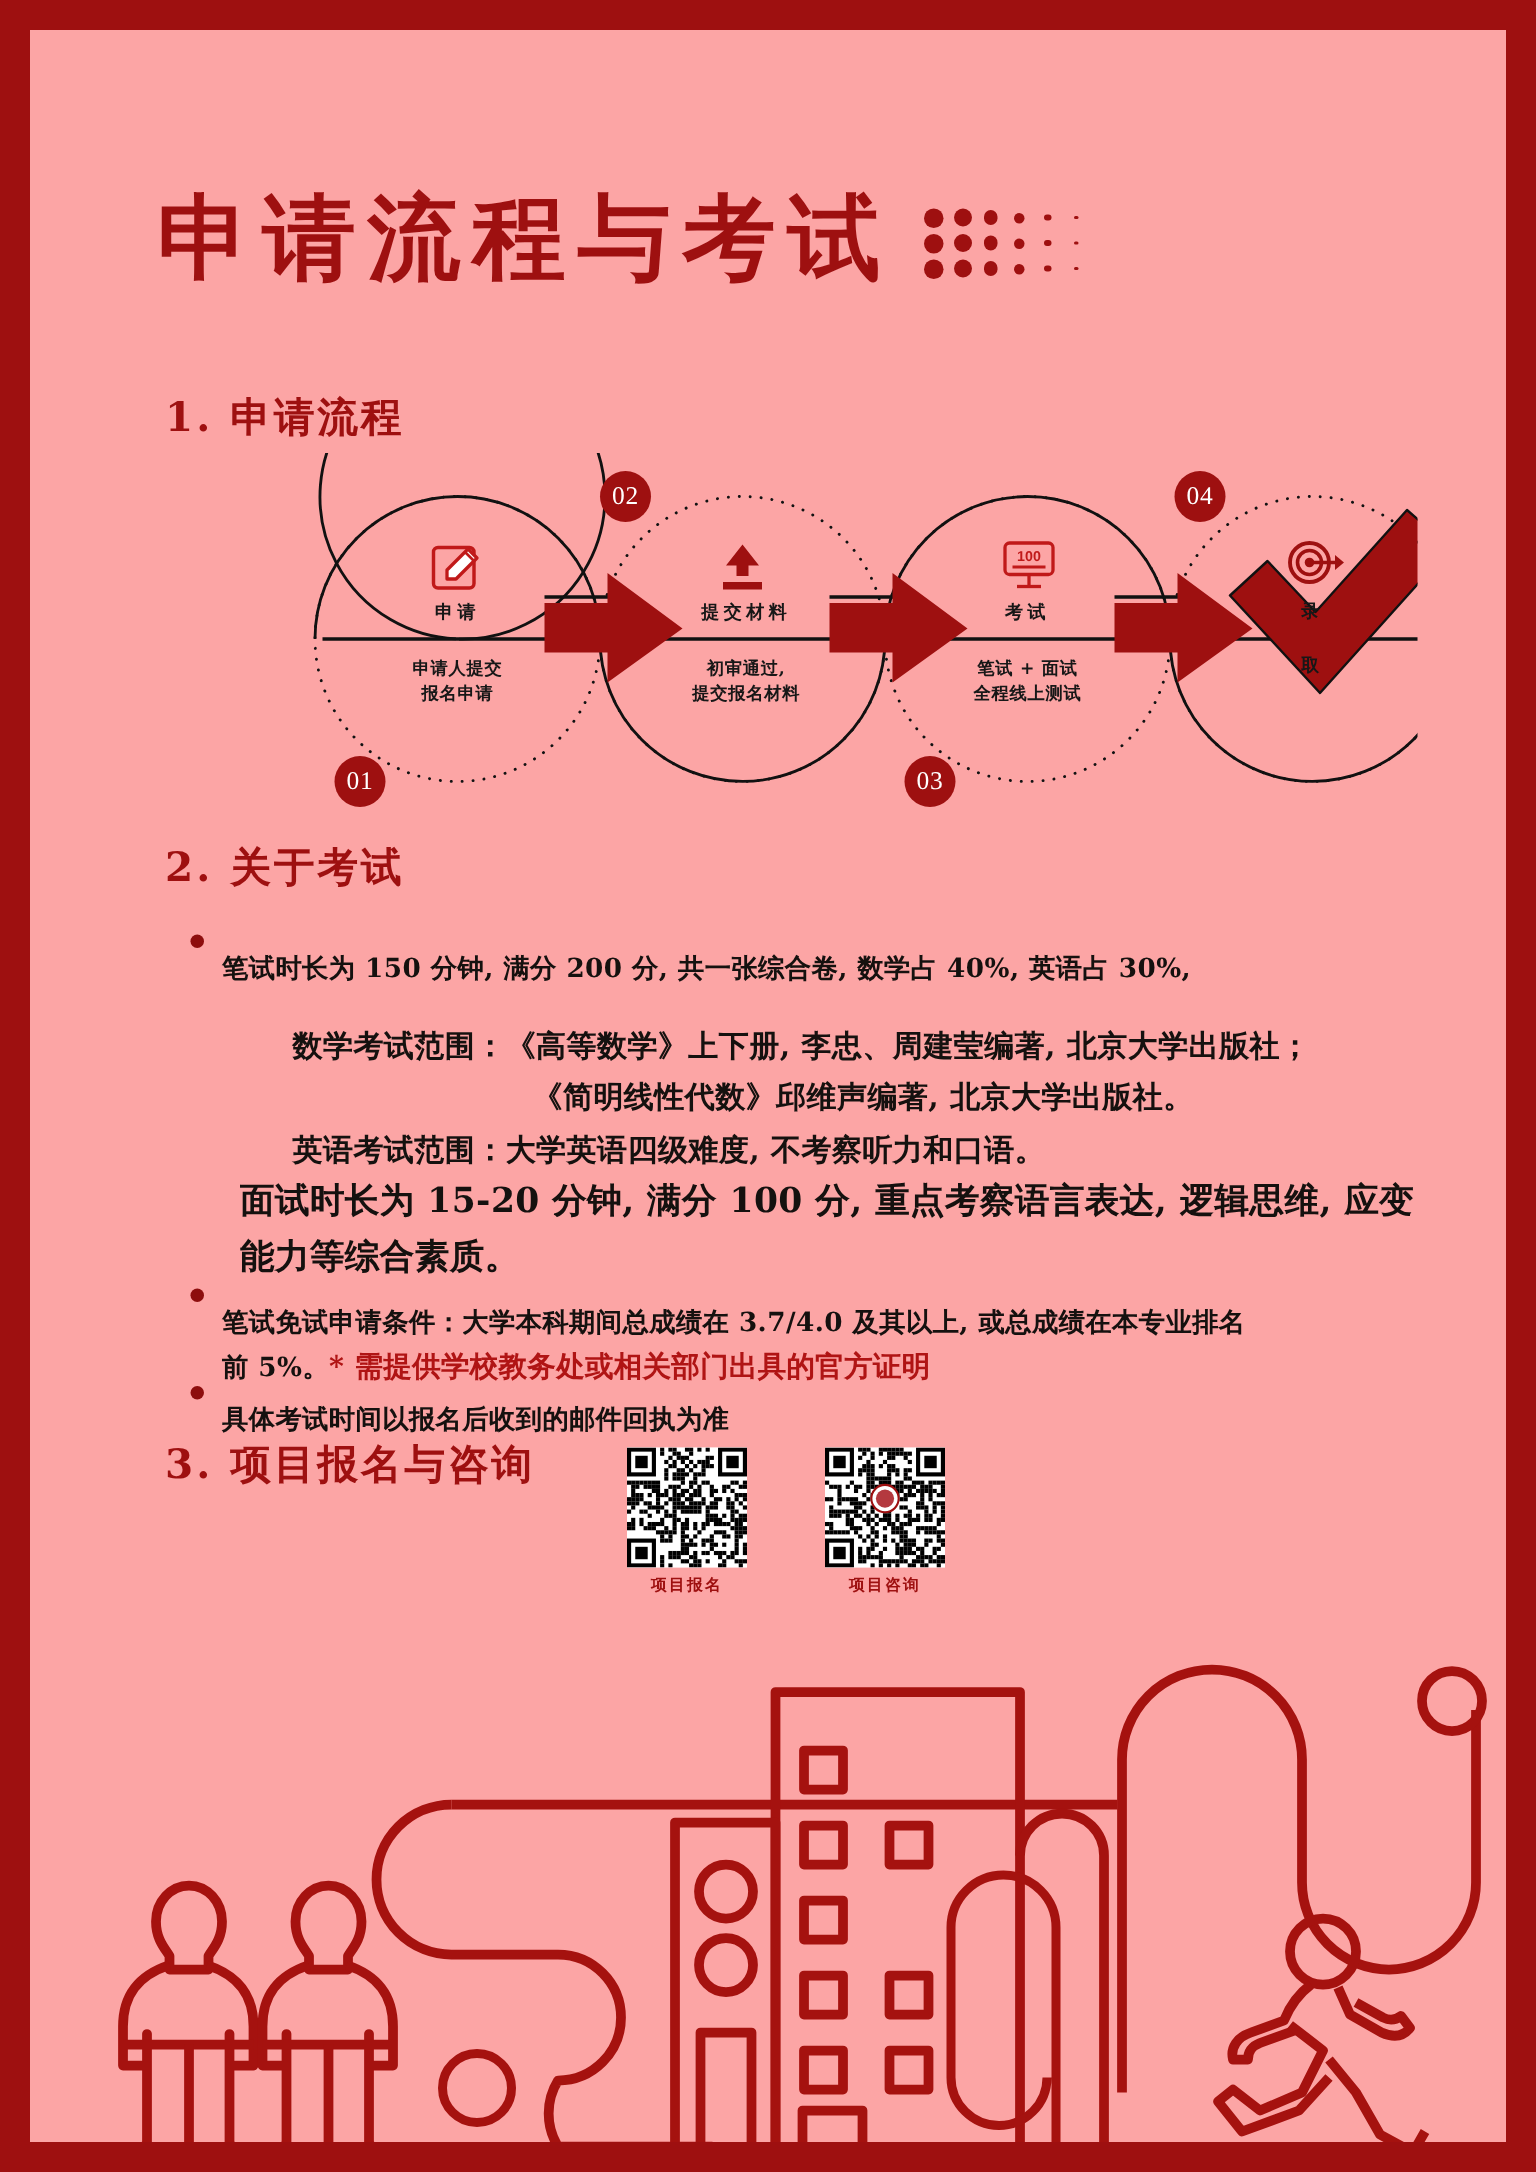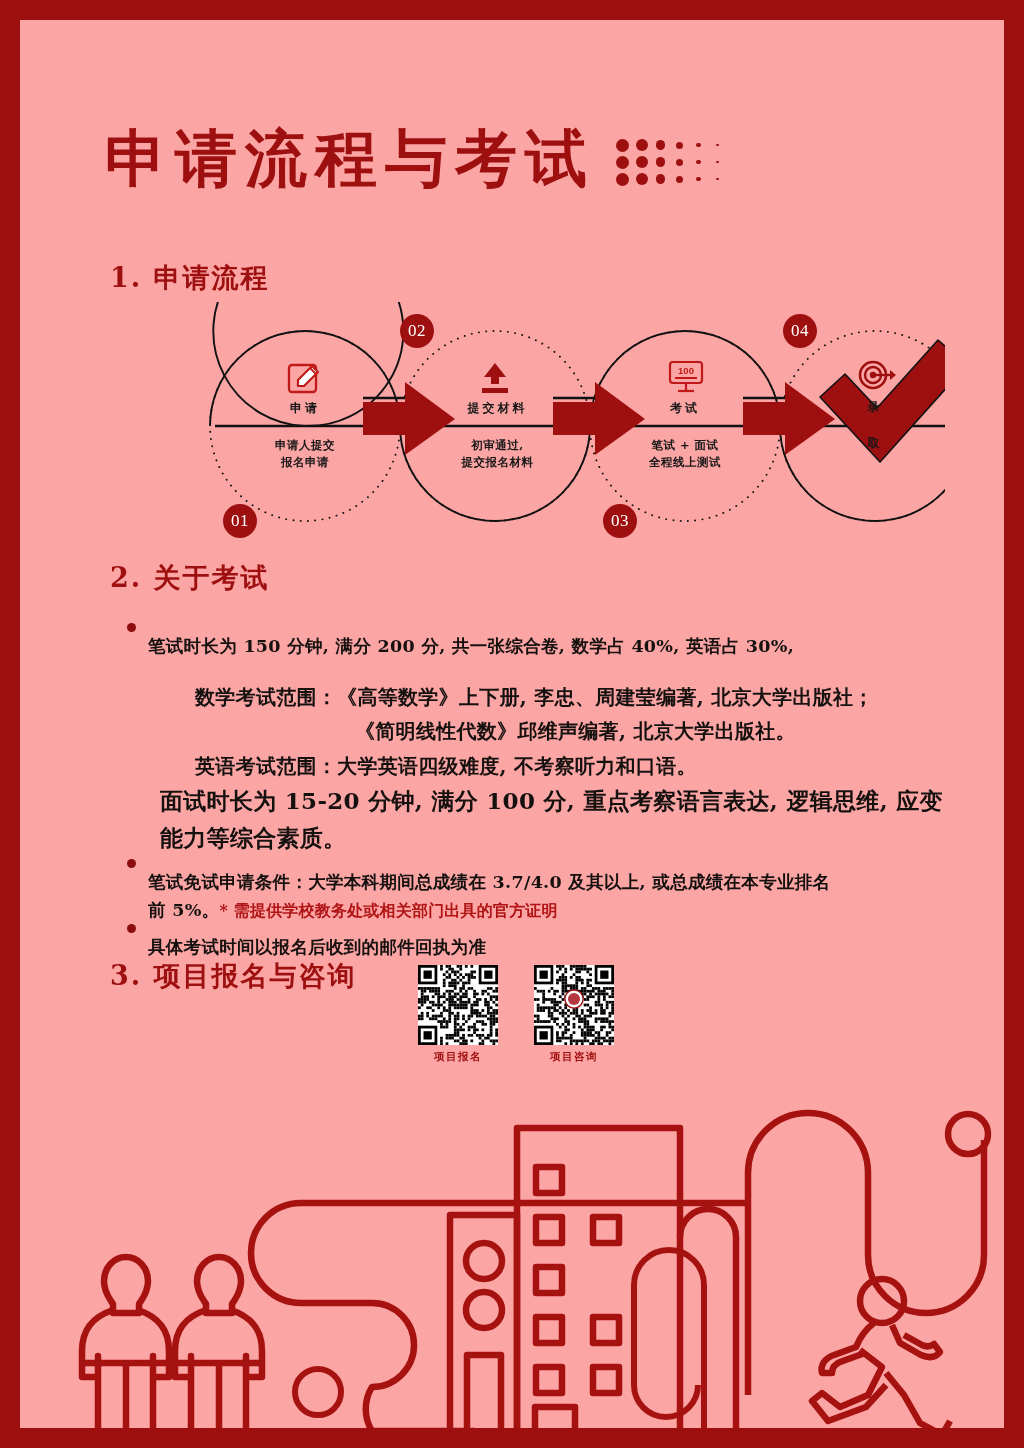--- a/index.html
+++ b/index.html
@@ -130,36 +130,36 @@
     font-family: "DejaVu Serif", "Liberation Serif", serif;
     color: #15110f;
     font-size: 17.5px;
     line-height: 1.62;
     letter-spacing: 0.3px;
     font-weight: 700;
     margin-top: 20px;
   }
   .note-red {
     color: #b01414;
-    font-size: 16px;
+    font-size: 19px;
     letter-spacing: 0.2px;
   }
   .indent-block {
     position: absolute;
     font-family: "DejaVu Serif", "Liberation Serif", serif;
     color: #15110f;
     font-size: 20px;
     line-height: 1.72;
     font-weight: 700;
     letter-spacing: 0.3px;
   }
   .ind-2 { padding-left: 160px; }
 
   
-  .qr-wrap { position: absolute; display: flex; gap: 36px; }
+  .qr-wrap { position: absolute; display: flex; gap: 52px; }
   .qr-item { text-align: center; }
   .qr-box { width: 80px; height: 80px; position: relative; background: #fff; }
   .qr-cap {
     margin-top: 5px;
     font-family: "DejaVu Serif", "Liberation Serif", serif;
     font-size: 10.5px;
     color: #9e1010;
     letter-spacing: 1.5px;
     font-weight: 700;
   }

